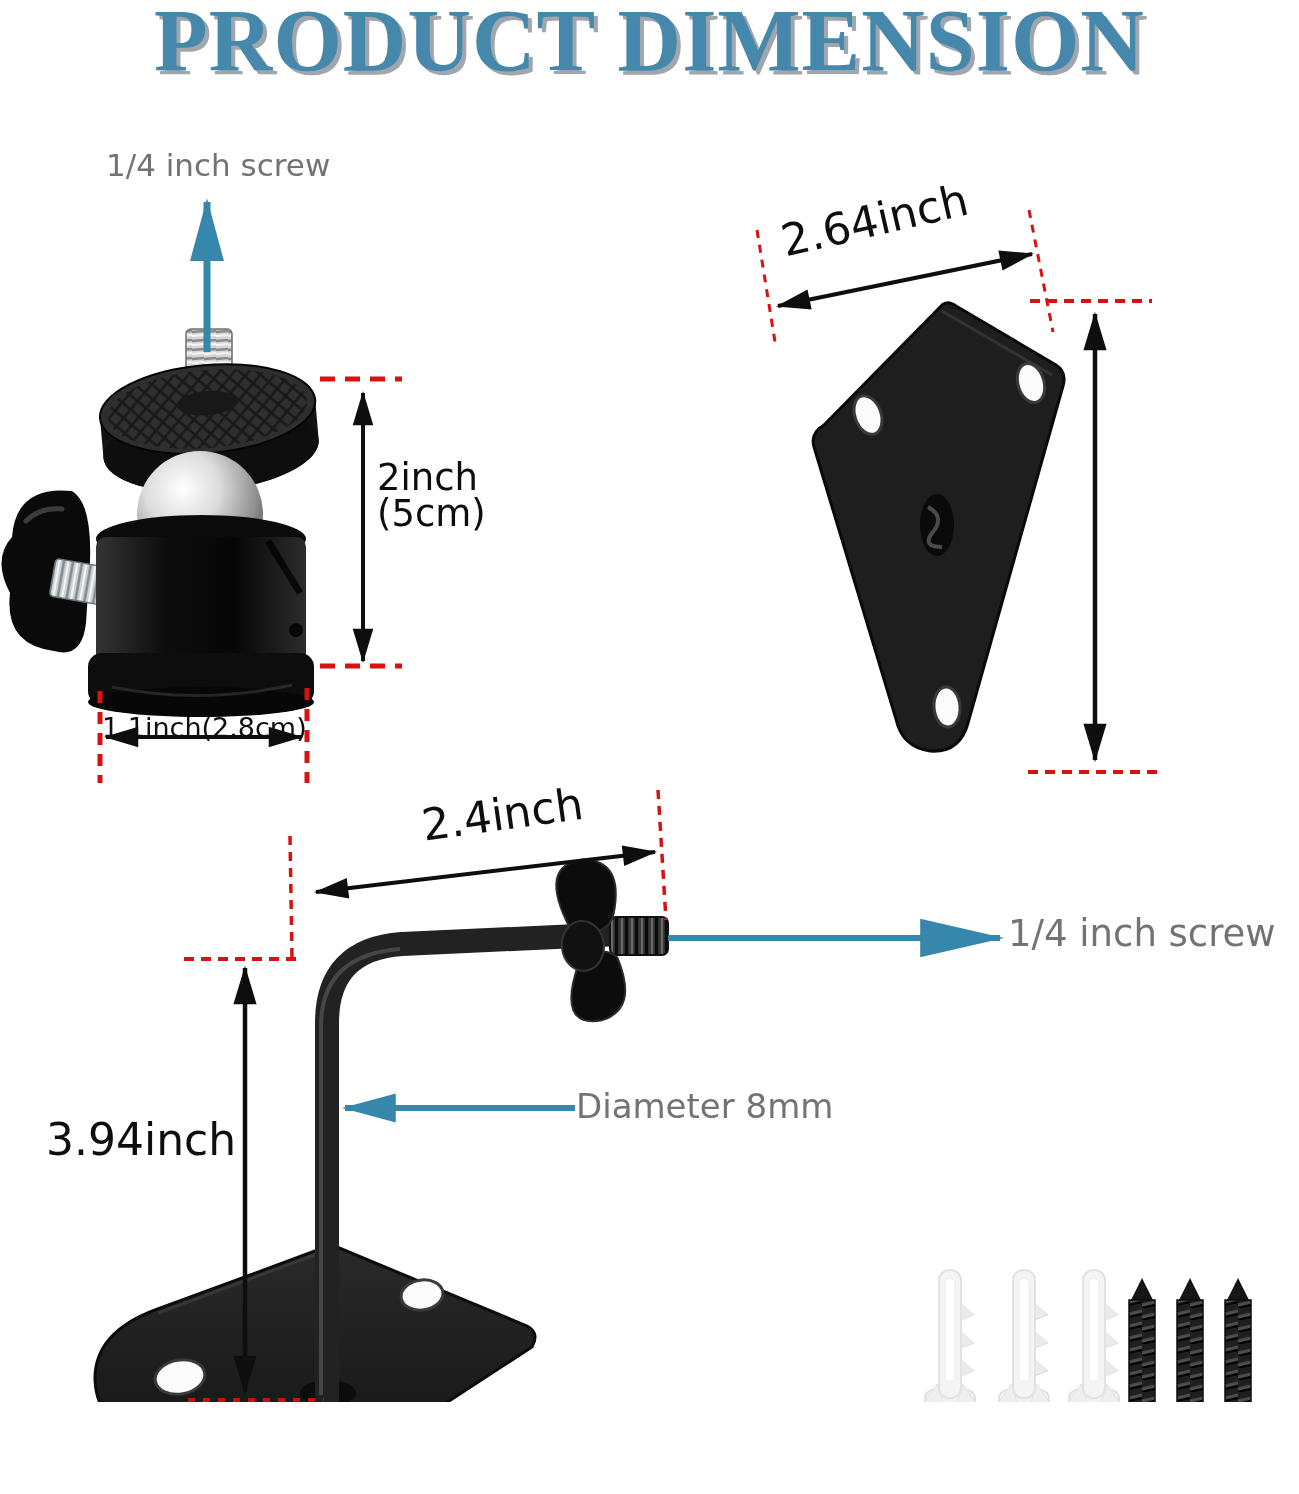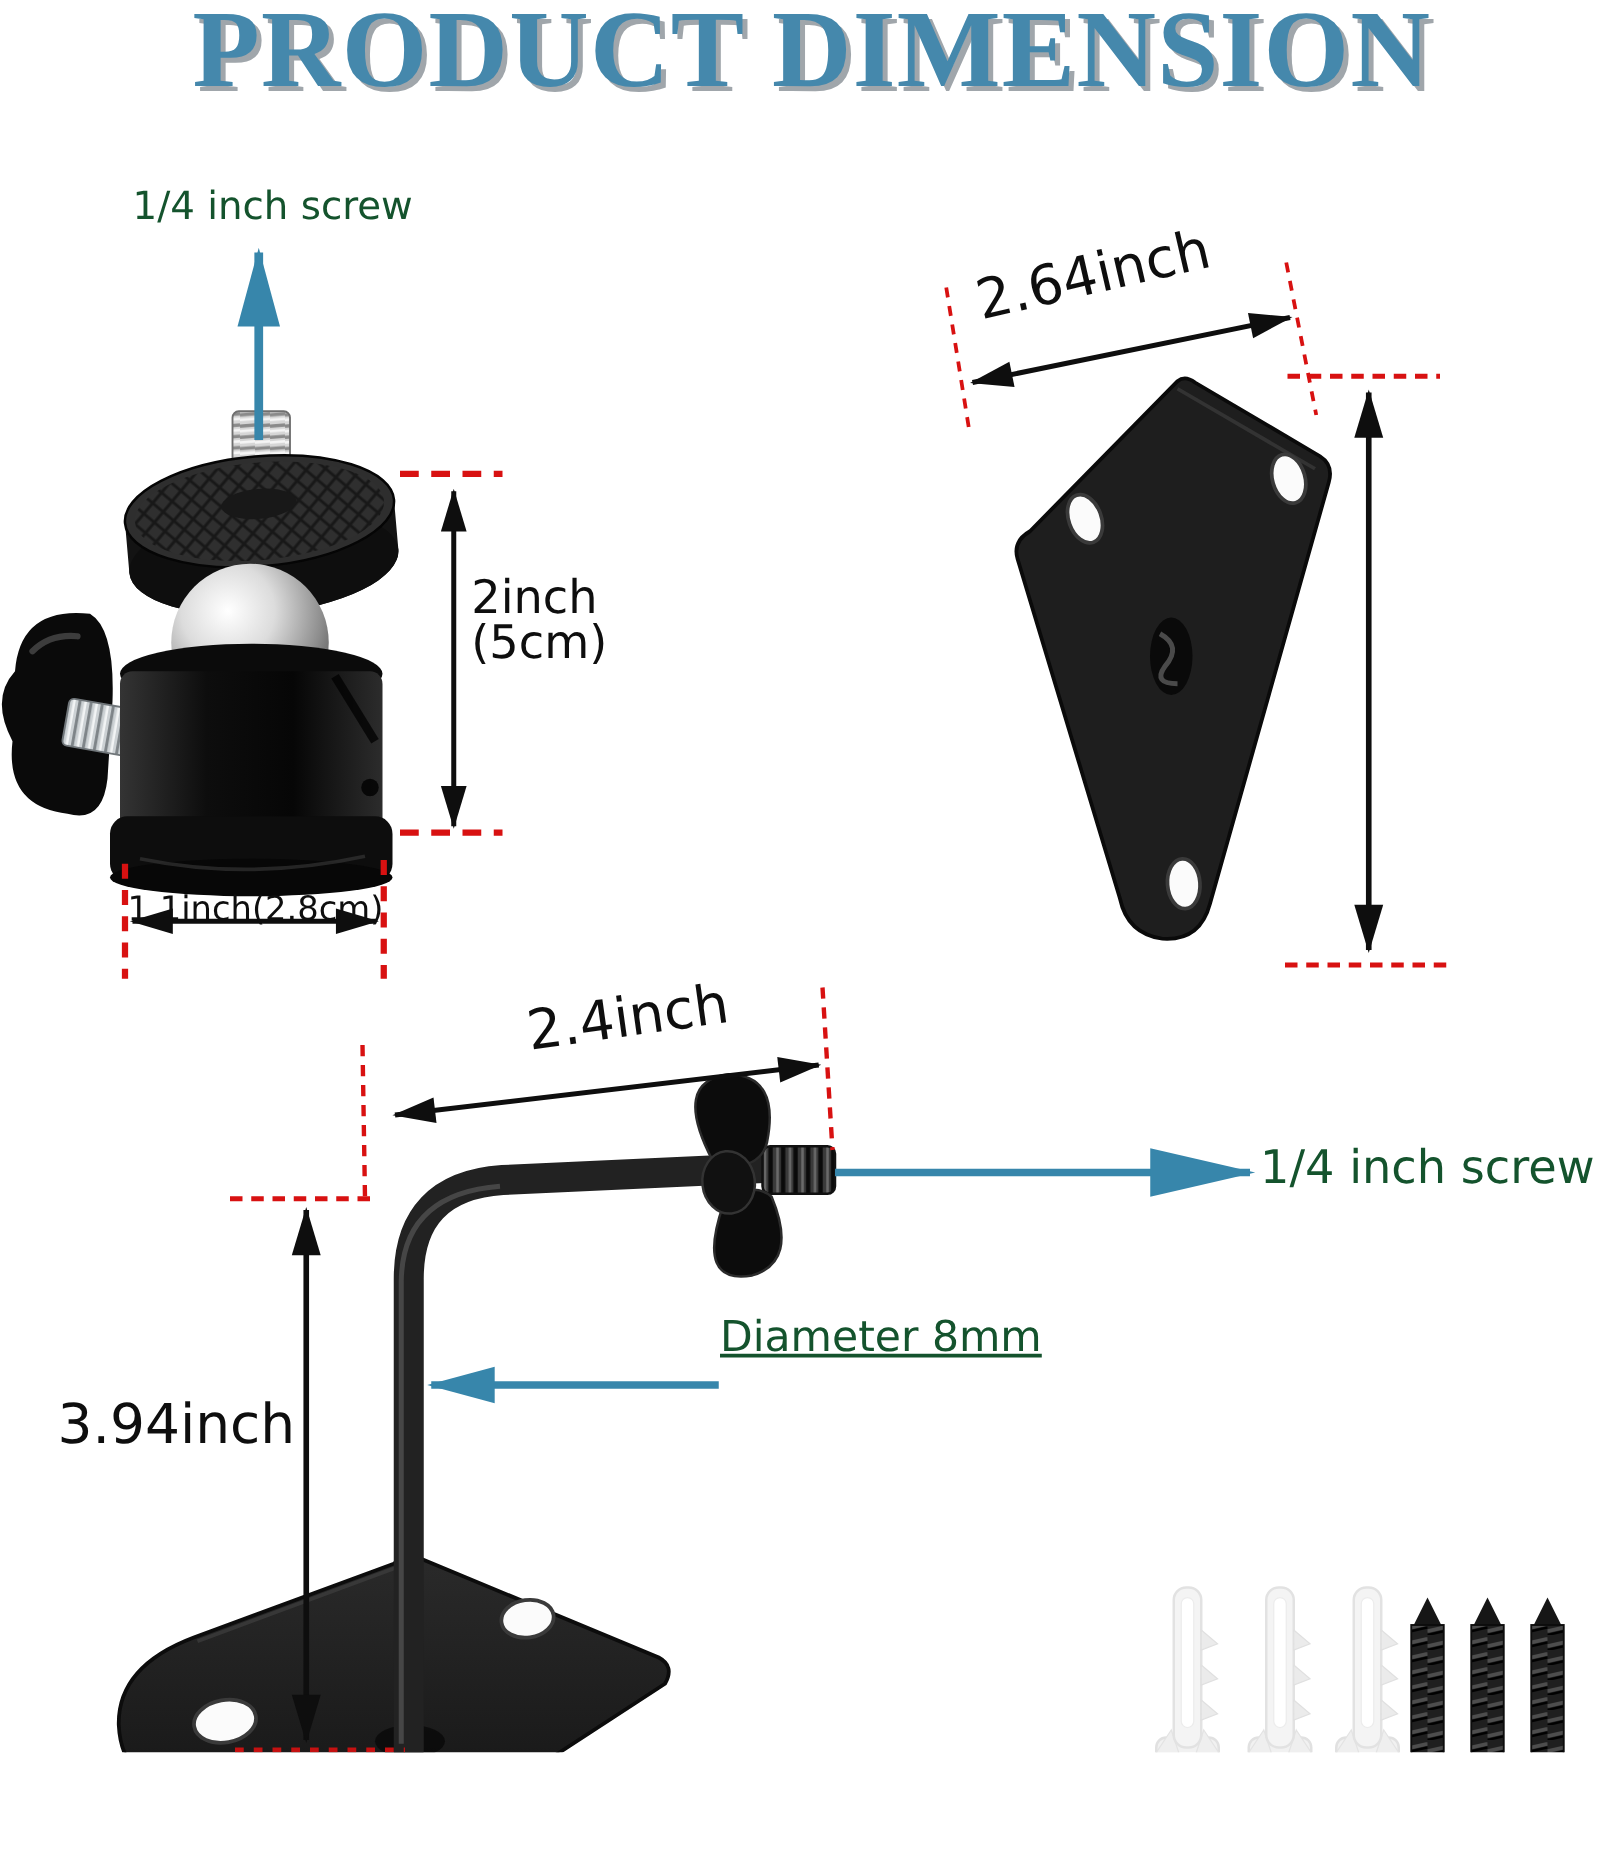--- a/index.html
+++ b/index.html
@@ -2,21 +2,21 @@
 <html><head>
 <meta charset="utf-8">
 <style>
   html,body{margin:0;padding:0;background:#fff;}
   .canvas{position:relative;width:1299px;height:1402px;background:#ffffff;overflow:hidden;
           font-family:"DejaVu Sans",sans-serif;}
   .title{position:absolute;left:0;right:0;top:-10px;text-align:center;
          font-family:"Liberation Serif",serif;font-weight:bold;font-size:88px;
          letter-spacing:1px;color:#4588ac;text-shadow:4px 4px 0 #a0a6ab;white-space:nowrap;}
   .dim{position:absolute;color:#0e0e0e;white-space:nowrap;font-weight:500;}
-  .blue{position:absolute;color:#14532d;white-space:nowrap;}
+  .blue{position:absolute;color:#737373;white-space:nowrap;}
   .overlay{position:absolute;left:0;top:0;}
   svg{position:absolute;}
 </style>
 </head>
 <body>
 
 <div class="canvas">
 
   <div class="title">PRODUCT DIMENSION</div>
 
@@ -233,15 +233,15 @@
 
   <div class="dim" style="left:782px;top:216px;font-size:44px;transform:rotate(-13deg);transform-origin:left center;">2.64inch</div>
 
 
   <div class="dim" style="left:422px;top:800px;font-size:44px;transform:rotate(-8deg);transform-origin:left center;">2.4inch</div>
 
   <div class="dim" style="left:46px;top:1114px;font-size:44px;">3.94inch</div>
 
   <div class="blue" style="left:1008px;top:912px;font-size:37px;">1/4 inch screw</div>
 
-  <div class="blue" style="left:576px;top:1050px;font-size:34px;text-decoration:underline;">Diameter 8mm</div>
+  <div class="blue" style="left:576px;top:1086px;font-size:34px;">Diameter 8mm</div>
 
 </div>
 
 </body></html>

